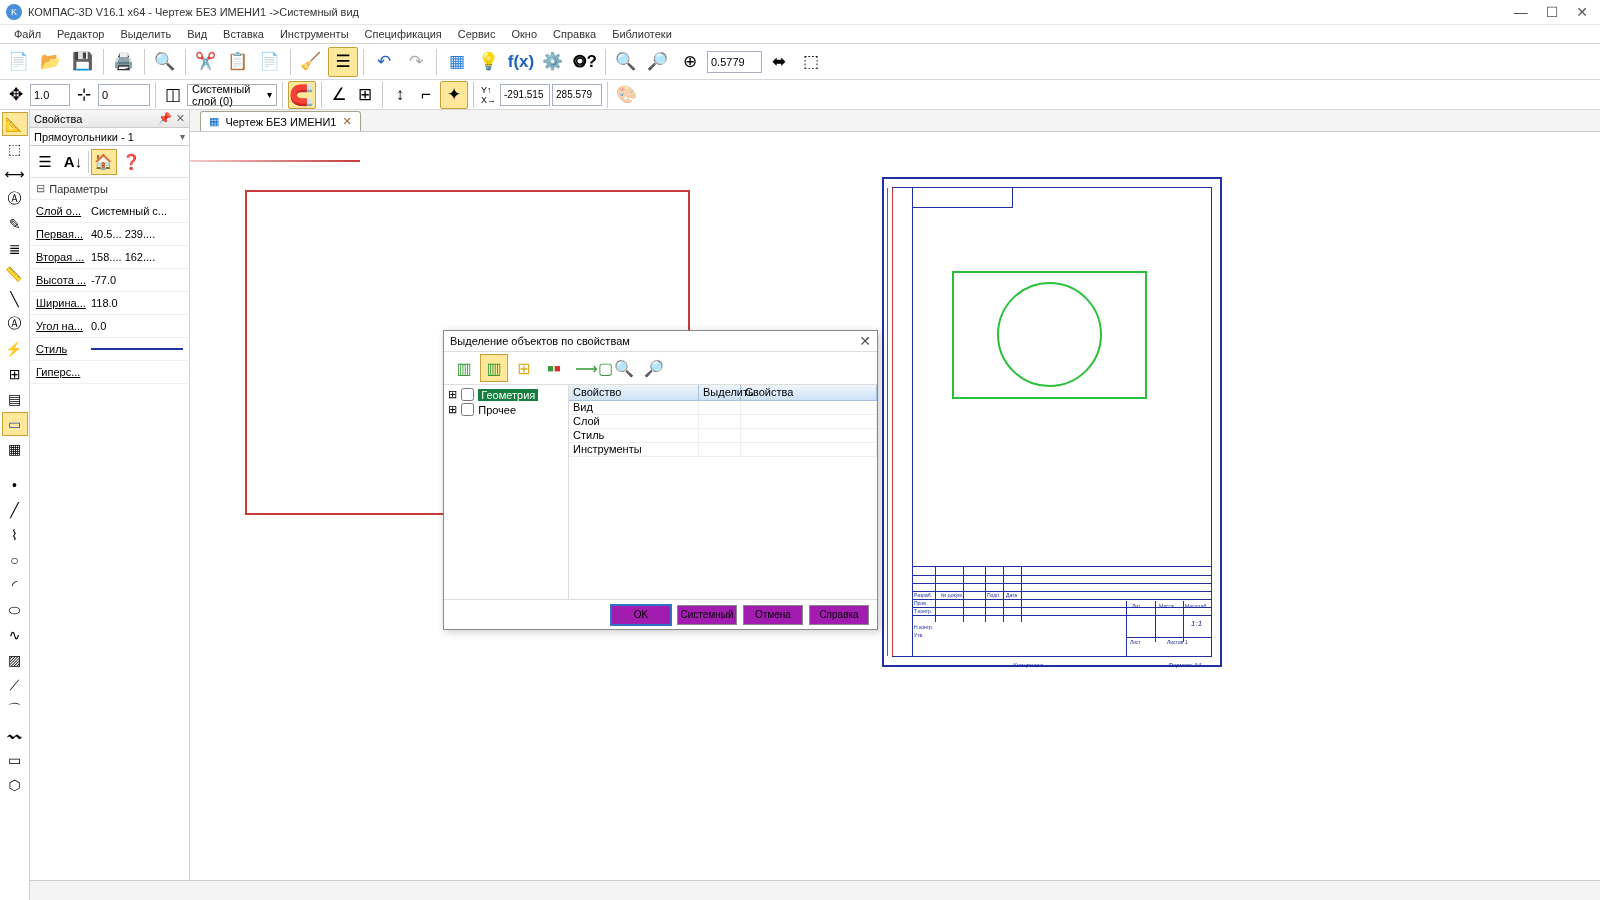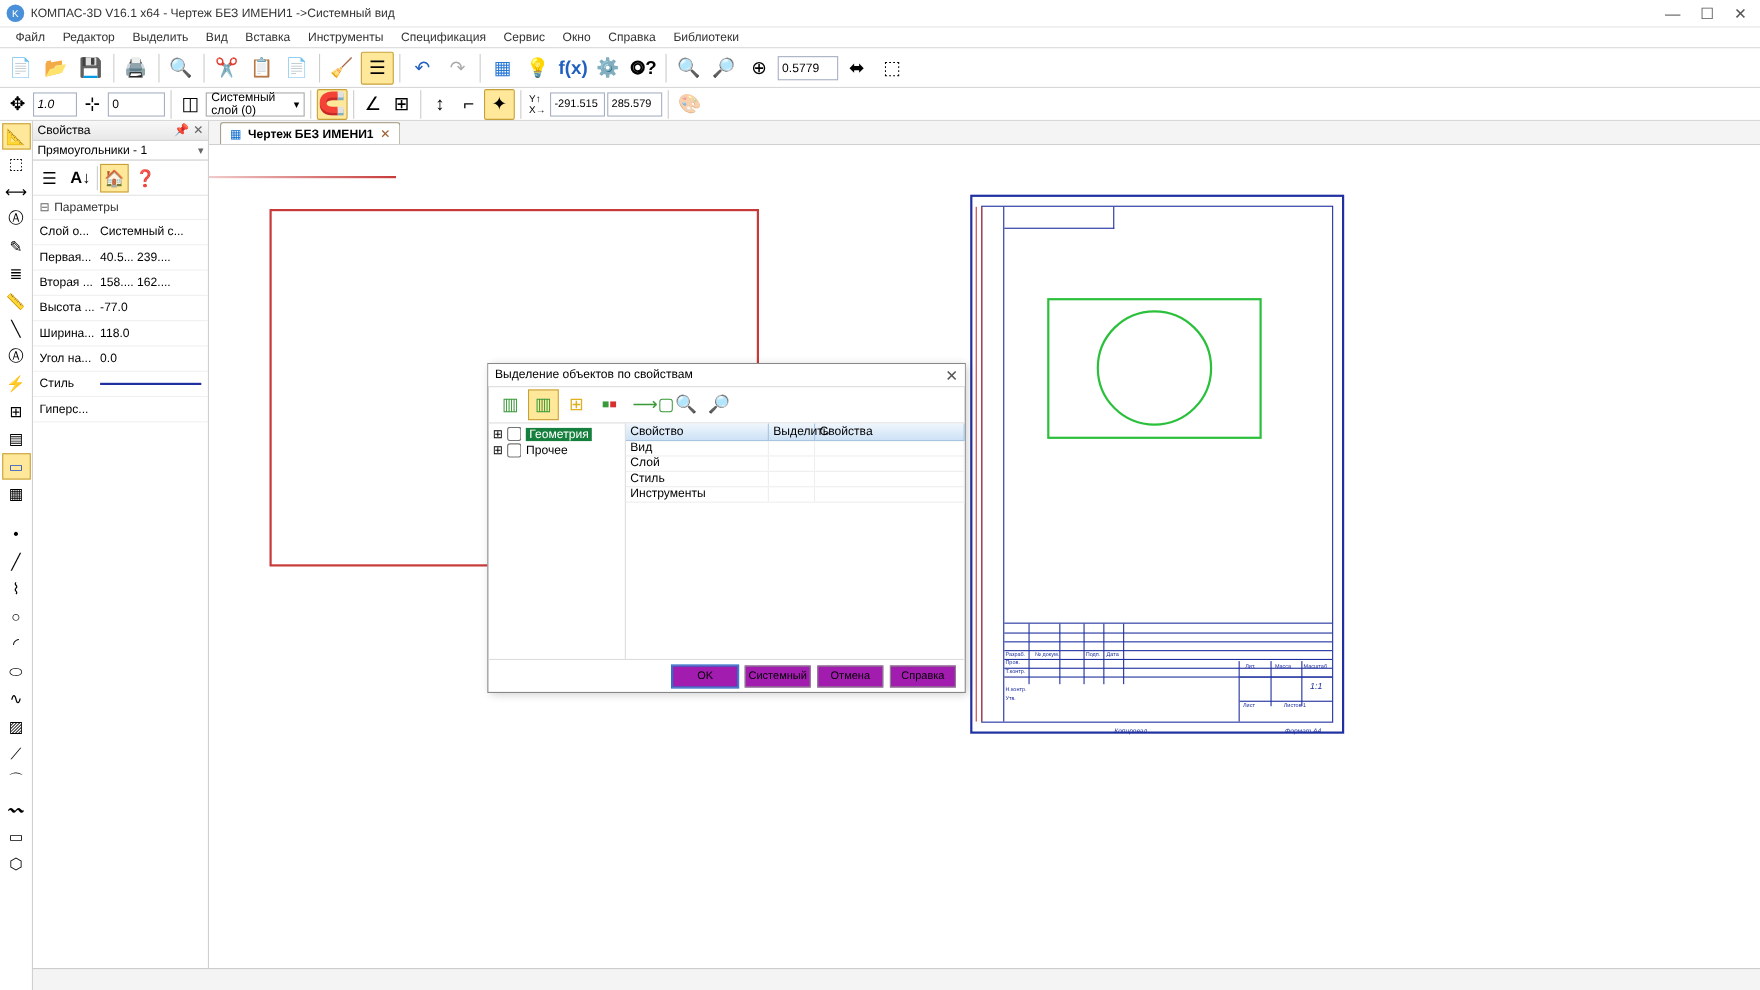--- a/index.html
+++ b/index.html
@@ -33,21 +33,21 @@
 .prop-header { height: 18px; background: linear-gradient(#f8f8f8,#e8e8e8); border-bottom: 1px solid #ccc; padding: 0 4px; display: flex; align-items: center; font-size: 10px; }
 .prop-header .phc { margin-left: auto; display: flex; gap: 4px; color: #666; }
 .prop-typebar { height: 18px; border-bottom: 1px solid #ccc; padding: 0 4px; display: flex; align-items: center; font-size: 10px; }
 .prop-typebar::after { content: "▾"; margin-left: auto; color: #666; }
 .prop-toolbar { height: 32px; display: flex; align-items: center; gap: 2px; padding: 0 2px; border-bottom: 1px solid #e4e4e4; }
 .prop-tb-btn { width: 26px; height: 26px; border: 1px solid transparent; display: flex; align-items: center; justify-content: center; cursor: pointer; font-size: 15px; }
 .prop-tb-btn.active { background: #ffe89a; border-color: #c8a03a; }
 .params-hdr { padding: 4px 6px; font-size: 11px; color: #333; border-bottom: 1px solid #eee; display: flex; align-items: center; gap: 4px; }
 .params-body { flex: 1; overflow: auto; }
 .prop-row { display: flex; padding: 5px 6px; border-bottom: 1px solid #f0f0f0; font-size: 10px; align-items: center; }
-.prop-row .plabel { width: 55px; white-space: nowrap; overflow: hidden; text-overflow: ellipsis; }
+.prop-row .plabel { width: 55px; white-space: nowrap; overflow: hidden; text-overflow: ellipsis; text-decoration: underline; }
 .prop-row .pv { flex: 1; white-space: nowrap; overflow: hidden; }
 .style-line { flex: 1; height: 2px; background: #2030a0; }
 
 .canvas-zone { flex: 1; display: flex; flex-direction: column; background: #fff; position: relative; }
 .doc-tabs { height: 22px; background: #f4f4f4; border-bottom: 1px solid #ccc; display: flex; align-items: flex-end; padding-left: 10px; }
 .doc-tab { height: 20px; background: #fff; border: 1px solid #a8a08a; border-bottom: none; padding: 2px 8px; display: flex; align-items: center; gap: 6px; border-radius: 3px 3px 0 0; font-size: 10px; }
 .doc-tab .ti { color: #0066cc; font-size: 11px; }
 .doc-tab .tx { color: #a06030; cursor: pointer; }
 .drawing-area { flex: 1; background: #fff; position: relative; overflow: hidden; }
 
@@ -144,21 +144,21 @@
   <div class="tb-btn">🔍</div>
   <div class="tb-btn">🔎</div>
   <div class="tb-btn">⊕</div>
   <input class="zoom-input" value="0.5779" style="">
   <div class="tb-btn">⬌</div>
   <div class="tb-btn">⬚</div>
 </div>
 
 <div class="toolbar2">
   <div class="tb-btn" style="width:24px;height:24px">✥</div>
-  <input class="zoom-input" style="width: 40px; font-style: italic;" value="1.0">
+  <input class="zoom-input" style="width: 40px;" value="1.0">
   <div class="tb-btn" style="width:24px;height:24px">⊹</div>
   <input class="zoom-input" style="width: 52px;" value="0">
   <div class="tb-sep"></div>
   <div class="tb-btn" style="width:24px;height:24px">◫</div>
   <div class="layer-combo">
       <span>Системный слой (0)</span>
     </div>
   <div class="tb-sep"></div>
   <div class="tb-btn active" style="width:28px;height:28px;color:#d83030;font-size:20px">🧲</div>
   <div class="tb-sep"></div>
@@ -264,21 +264,21 @@
           <span class="plabel">Гиперс...</span>
           <span class="pv"></span>
         </div>
     </div>
   </div>
 
   <div class="canvas-zone">
     <div class="doc-tabs">
       <div class="doc-tab">
         <span class="ti">▦</span>
-        <span style="font-weight:bold">Чертеж БЕЗ ИМЕНИ1</span>
+        <span style="font-weight:normal">Чертеж БЕЗ ИМЕНИ1</span>
         <span class="tx">✕</span>
       </div>
     </div>
     <div class="drawing-area">
 
       <div class="red-annot1" style="left:55px; top:58px; width:445px; height:325px;"></div>
 
       <div class="red-arrow" style="left:-60px; top:28px; width:230px;"></div>
 
       <div class="page-frame">

